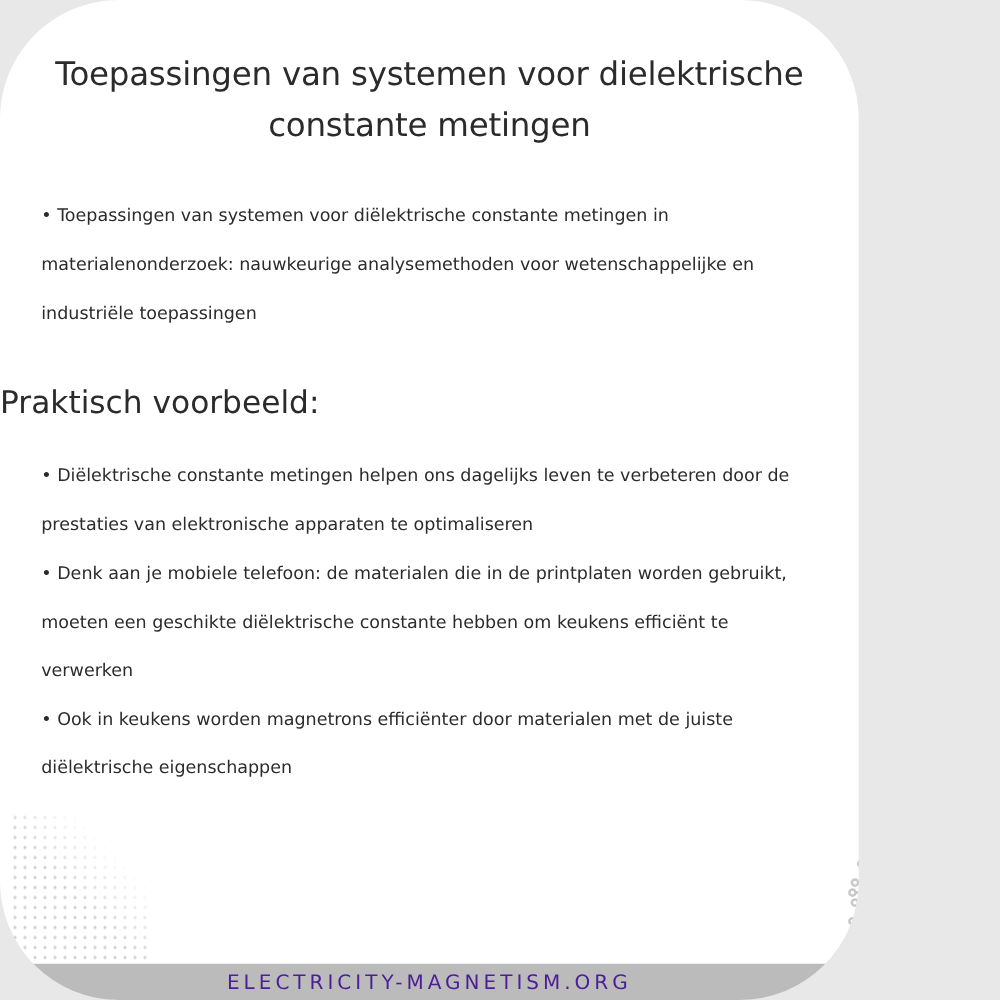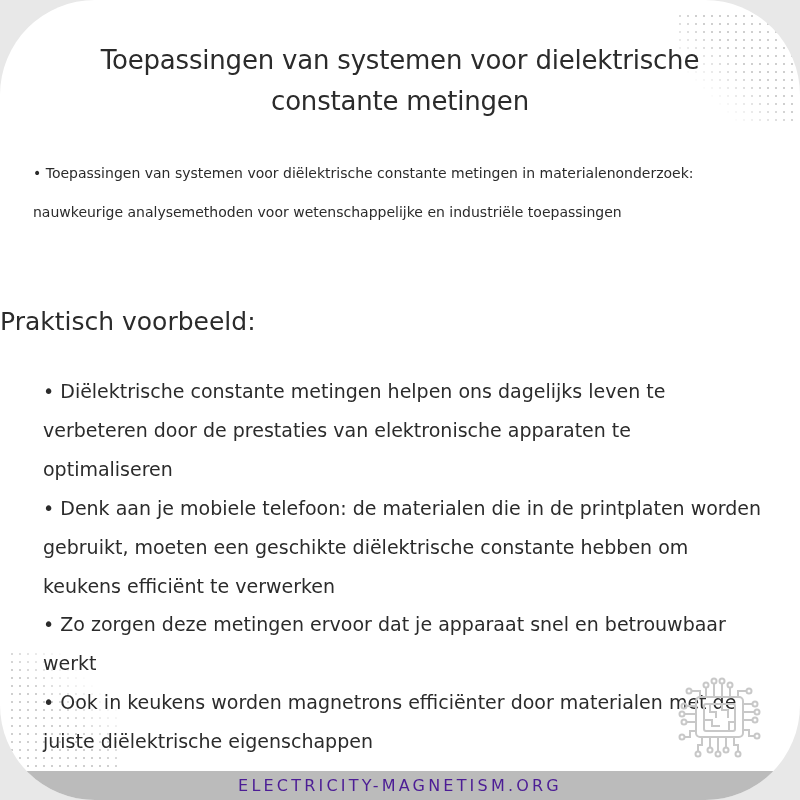--- a/index.html
+++ b/index.html
@@ -6,21 +6,21 @@
     body {
       width: 800px; height: 800px;
       background: #e8e8e8;
       position: relative;
       overflow: hidden;
       font-family: "DejaVu Sans", "Liberation Sans", sans-serif;
       color: #2b2b2b;
     }
     .card {
       position: absolute; left: 0; top: 0;
-      width: 800px; height: 800px;
+      width: 687px; height: 800px;
       background: #ffffff;
       border-radius: 95px;
       overflow: hidden;
     }
     .dots {
       position: absolute;
       background-image: radial-gradient(circle, #cfcfcf 1.1px, transparent 1.4px);
       background-size: 8px 8px;
     }
     .dots-tr {
@@ -50,23 +50,23 @@
     }
     .subheading {
       position: absolute; left: 0; right: 0; top: 304px;
       text-align: left;
       font-size: 25px;
       line-height: 36px;
       margin: 0; font-weight: normal;
     }
     .bullets {
       position: absolute; left: 33px; right: 28px; top: 362px;
-      font-size: 19px;
+      font-size: 14px;
       line-height: 38.9px;
-      margin: 10px; padding: 0; list-style: none;
+      margin: 0; padding: 0; list-style: none;
     }
     .bullets li { margin: 0; padding: 0; }
     .chip {
       position: absolute; left: 676px; top: 676px;
       width: 88px; height: 88px;
     }
     .footer {
       position: absolute; left: 0; right: 0; top: 771px; height: 29px;
       background: #bbbbbb;
       text-align: center;
@@ -85,21 +85,20 @@
 
   <h1 class="title">Toepassingen van systemen voor dielektrische constante metingen</h1>
 
   <p class="intro">• Toepassingen van systemen voor diëlektrische constante metingen in materialenonderzoek: nauwkeurige analysemethoden voor wetenschappelijke en industriële toepassingen</p>
 
   <h2 class="subheading">Praktisch voorbeeld:</h2>
 
   <ul class="bullets">
     <li>• Diëlektrische constante metingen helpen ons dagelijks leven te verbeteren door de prestaties van elektronische apparaten te optimaliseren</li>
     <li>• Denk aan je mobiele telefoon: de materialen die in de printplaten worden gebruikt, moeten een geschikte diëlektrische constante hebben om keukens efficiënt te verwerken</li>
-    <li>• Zo zorgen deze metingen ervoor dat je apparaat snel en betrouwbaar werkt</li>
     <li>• Ook in keukens worden magnetrons efficiënter door materialen met de juiste diëlektrische eigenschappen</li>
   </ul>
 
   <svg class="chip" viewBox="0 0 88 88" fill="none" stroke="#c8c8c8" stroke-width="2">
     <rect x="20" y="21" width="47" height="40" rx="4"></rect>
     <rect x="28" y="28" width="31" height="27" rx="2"></rect>
     <path d="M34 28 v8 h6 v6 M46 28 v6 h6 v8 M28 44 h8 v6 h8 M59 46 h-6 v9"></path>
 
     <path d="M30 21 v-10 M38 21 v-14 M46 21 v-14 M54 21 v-10"></path>
     <circle cx="30" cy="9" r="2.5"></circle>

